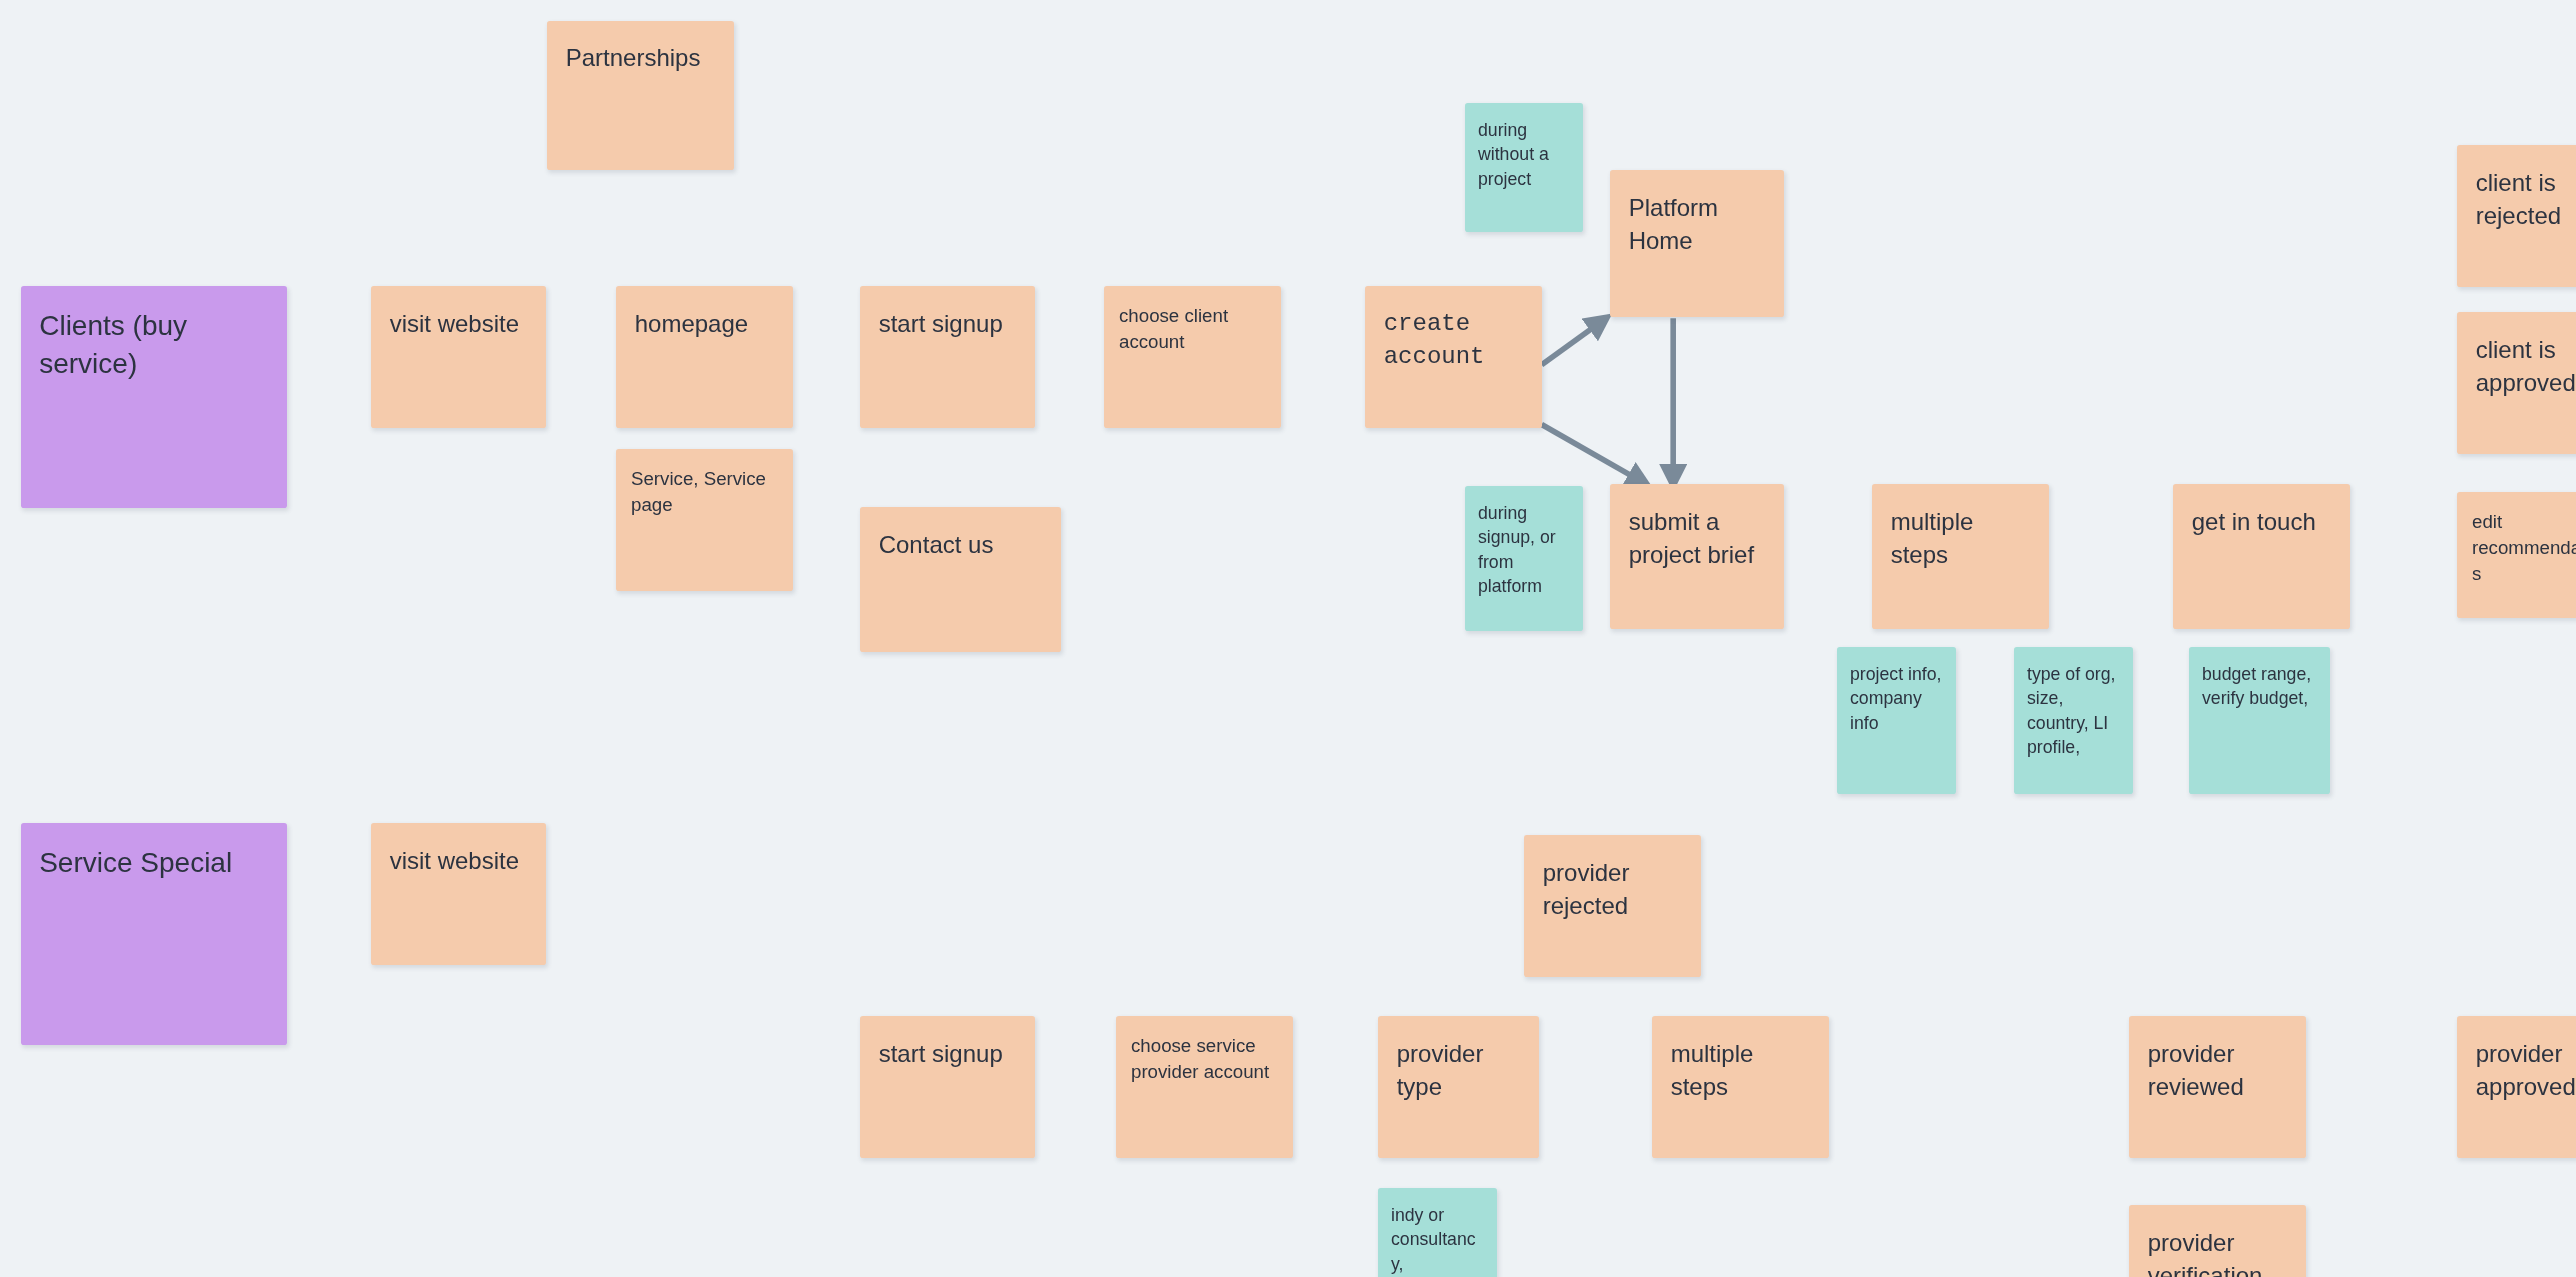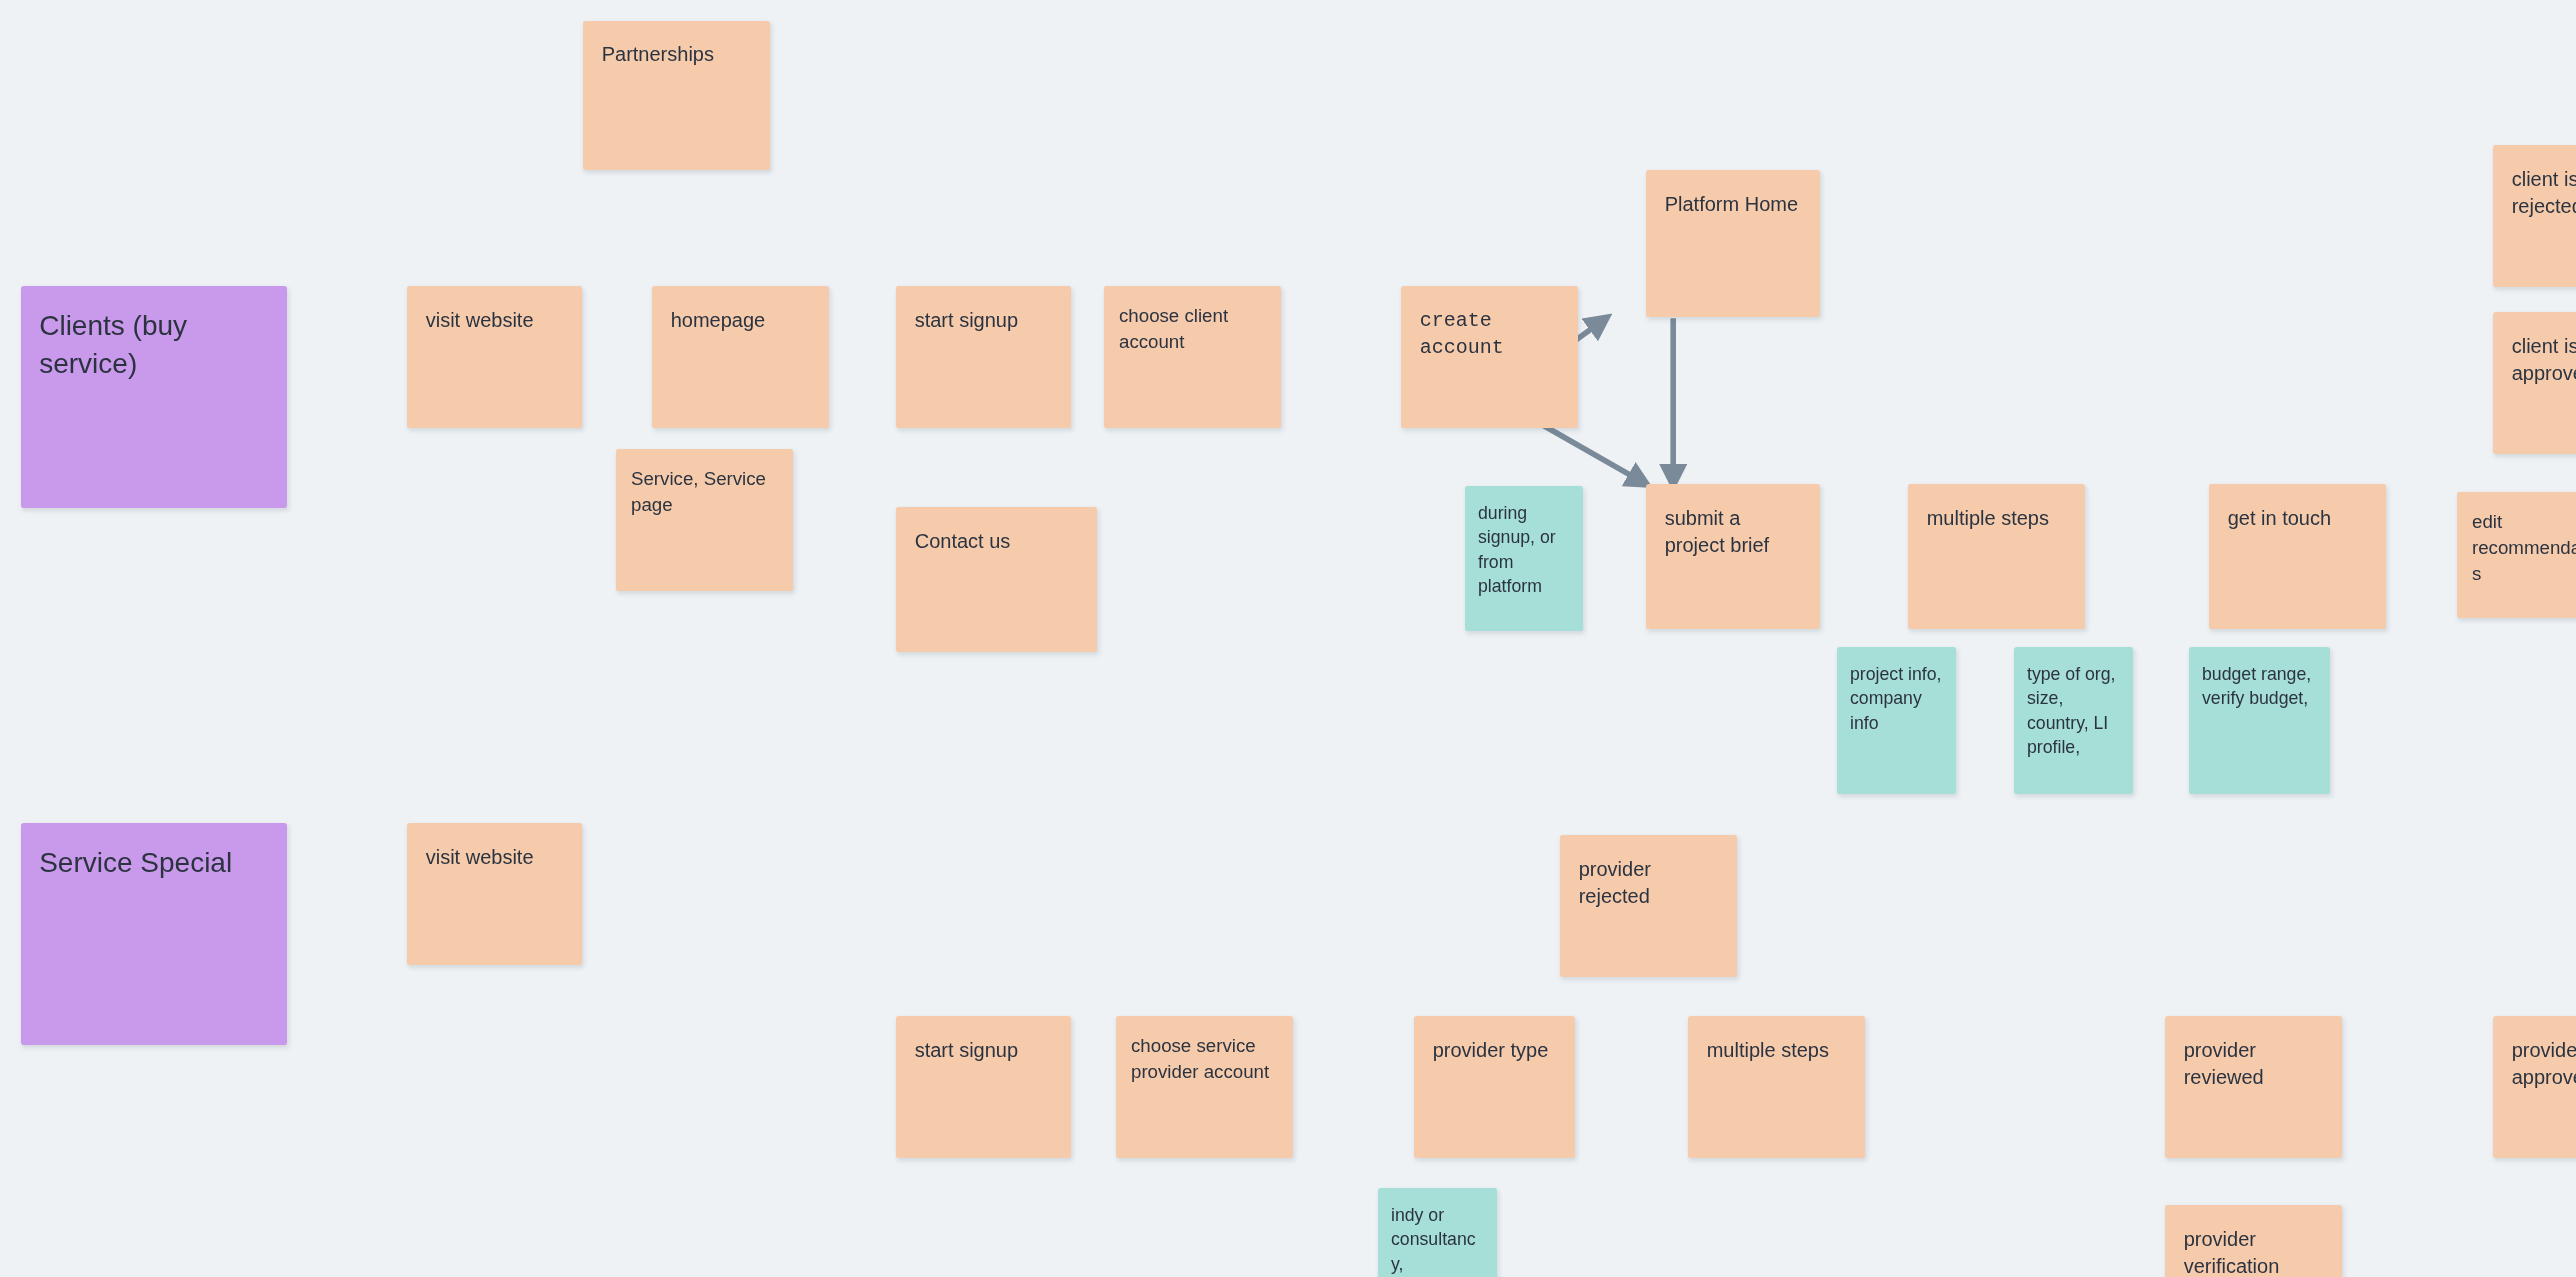--- a/index.html
+++ b/index.html
@@ -37,22 +37,21 @@
   .c-teal   { background: #a5dfd8; }
   .c-purple { background: #c99aec; }
 
   
   .s-lane {
     padding: 20.5px 18.7px 0 18.7px;
     font-size: 28px;
   }
   .s-card {
     padding: 20.5px 18.7px 0 18.7px;
-    font-size: 20px;
-    margin-left: 36px;
+    font-size: 24px;
   }
   .s-small {
     padding: 17px 15px 0 15px;
     font-size: 18.7px;
   }
   .s-tiny {
     padding: 15px 13px 0 13px;
     font-size: 17.7px;
   }
 
@@ -114,20 +113,23 @@
   </div>
 
   <div class="note c-peach s-small" style="left:1104px; top:286px; width:177px; height:142px;">
     <span class="txt">choose client account</span>
   </div>
 
   <div class="note c-peach s-card" style="left:1365px; top:286px; width:177px; height:142px;font-family:Liberation Mono, monospace;">
     <span class="txt">create account</span>
   </div>
 
+  <div class="note c-teal s-tiny" style="left:1465px; top:103px; width:118px; height:129px;">
+    <span class="txt">during without a project</span>
+  </div>
 
   <div class="note c-peach s-card" style="left:1610px; top:170px; width:174px; height:147px;">
     <span class="txt">Platform Home</span>
   </div>
 
   <div class="note c-teal s-tiny" style="left:1465px; top:486px; width:118px; height:145px;">
     <span class="txt">during signup, or from platform</span>
   </div>
 
   <div class="note c-peach s-card" style="left:1610px; top:484px; width:174px; height:145px;">

